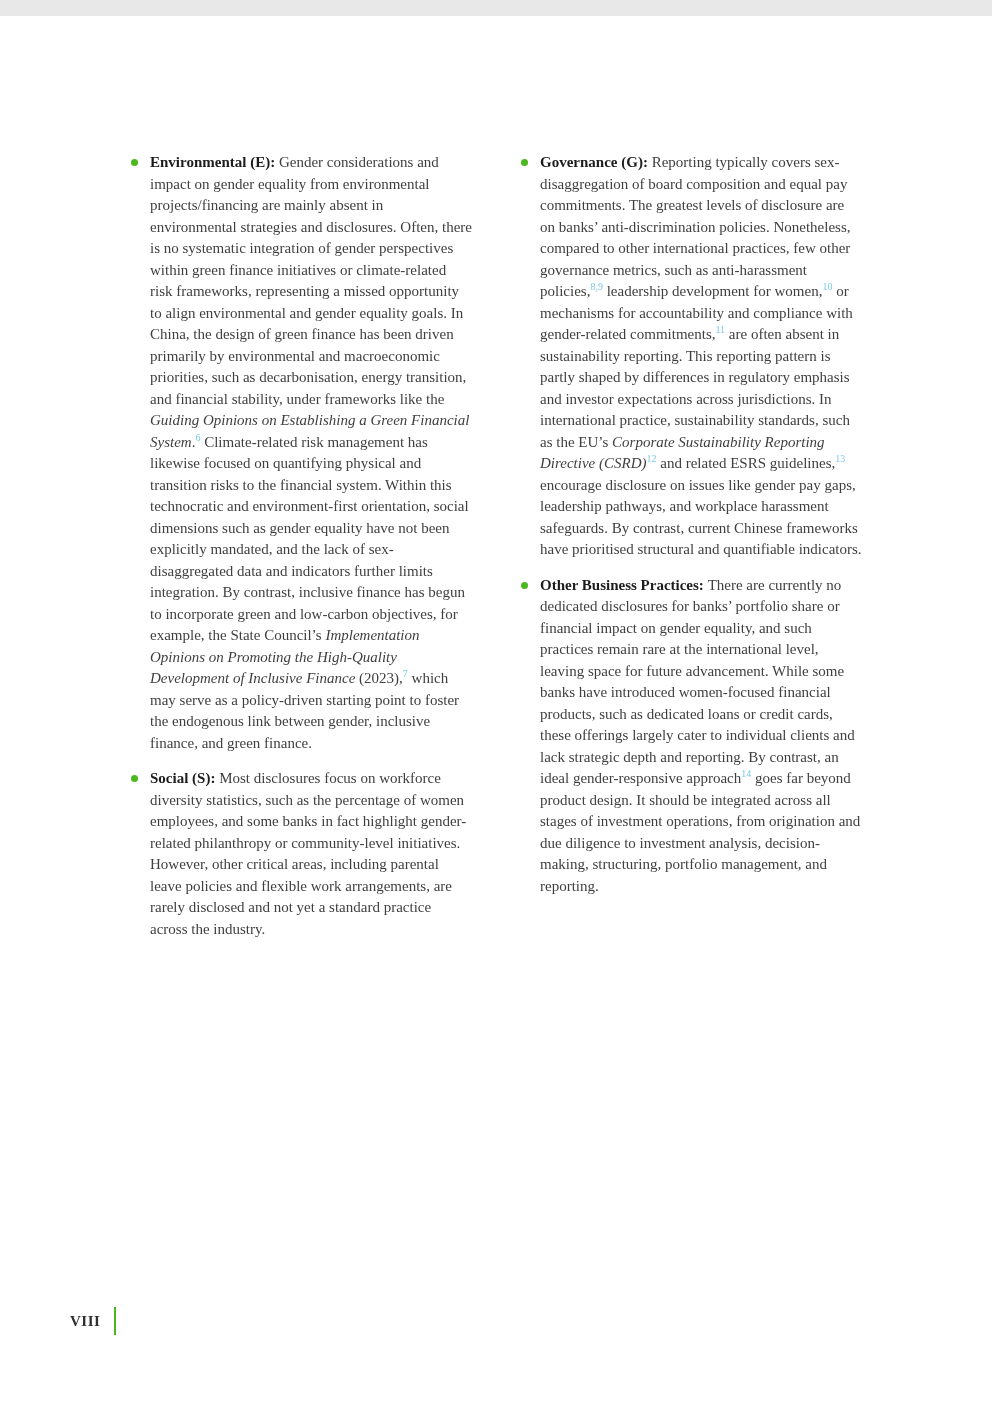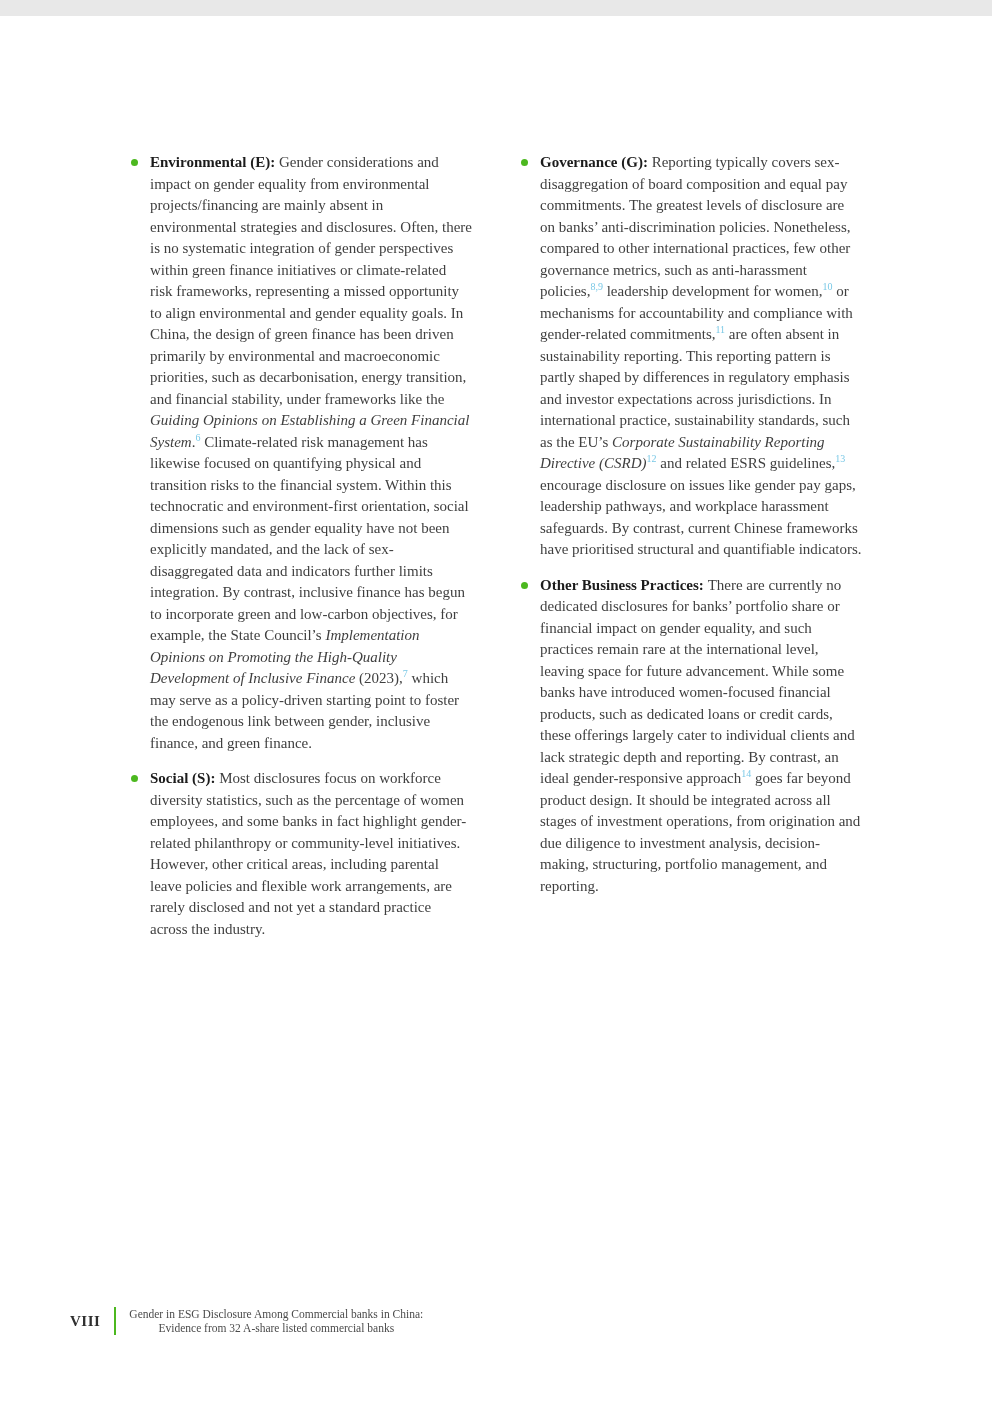--- a/index.html
+++ b/index.html
@@ -52,21 +52,20 @@
     line-height: 0;
     vertical-align: super;
     color: #79c8e6;
   }
   .footer {
     position: absolute;
     left: 70px;
     top: 1291px;
     display: flex;
     align-items: center;
-    text-align: center;
   }
   .footer-page-num {
     font-size: 15px;
     font-weight: bold;
     color: #2f2f2f;
     letter-spacing: 0.5px;
     margin-right: 14px;
   }
   .footer-divider {
     width: 2px;
@@ -125,21 +124,17 @@
           <div class="bullet-text"><strong>Other Business Practices: </strong><span>There are currently no dedicated disclosures for banks’ portfolio share or financial impact on gender equality, and such practices remain rare at the international level, leaving space for future advancement. While some banks have introduced women-focused financial products, such as dedicated loans or credit cards, these offerings largely cater to individual clients and lack strategic depth and reporting. By contrast, an ideal gender-responsive approach</span><sup>14</sup><span> goes far beyond product design. It should be integrated across all stages of investment operations, from origination and due diligence to investment analysis, decision-making, structuring, portfolio management, and reporting.</span></div>
         </li>
       </ul>
     </div>
 
   </div>
 
   <div class="footer">
     <span class="footer-page-num">VIII</span>
     <span class="footer-divider js-accent-bg" style="background: rgb(76, 184, 31);"></span>
-    <span class="footer-title">
-      <span>Gender in ESG Disclosure Among Commercial banks in China:</span><br>
-      <span>Evidence from 32 A-share listed commercial banks</span>
-    </span>
   </div>
 
   <div class="bottom-bar" style="background: rgb(56, 160, 46);"></div>
 
 </div>
 
 </body></html>

